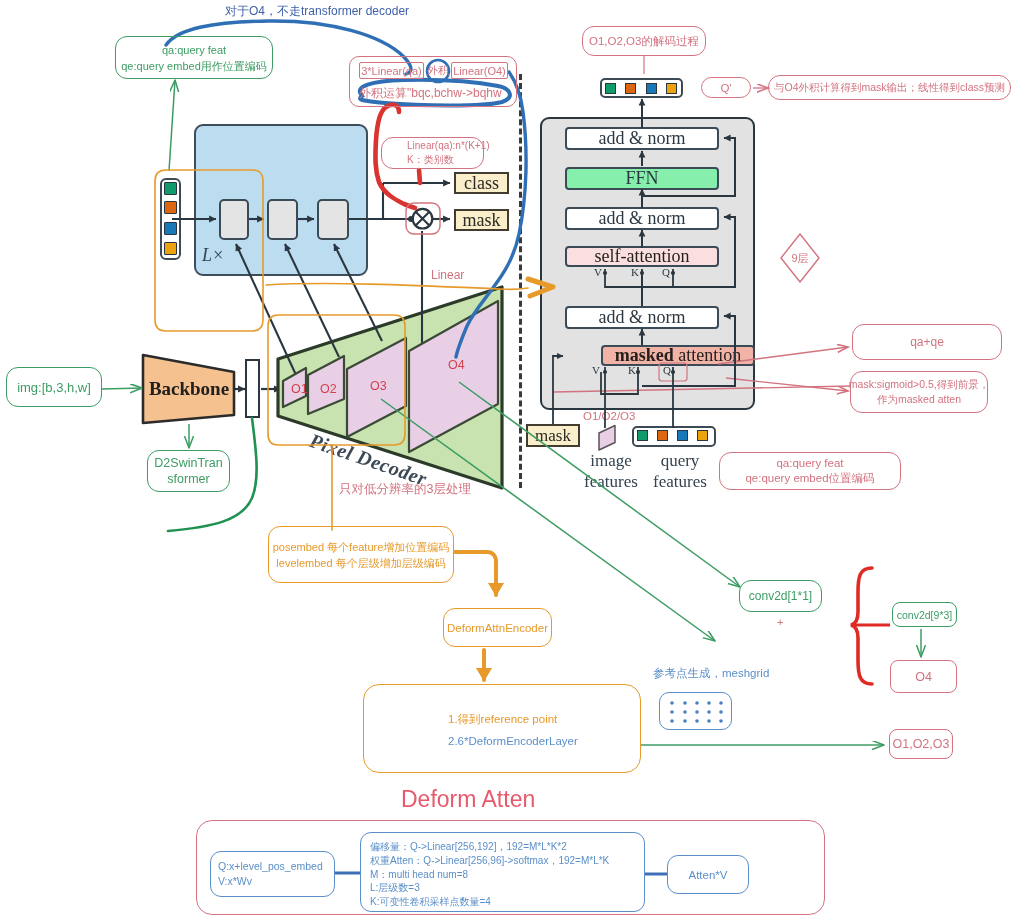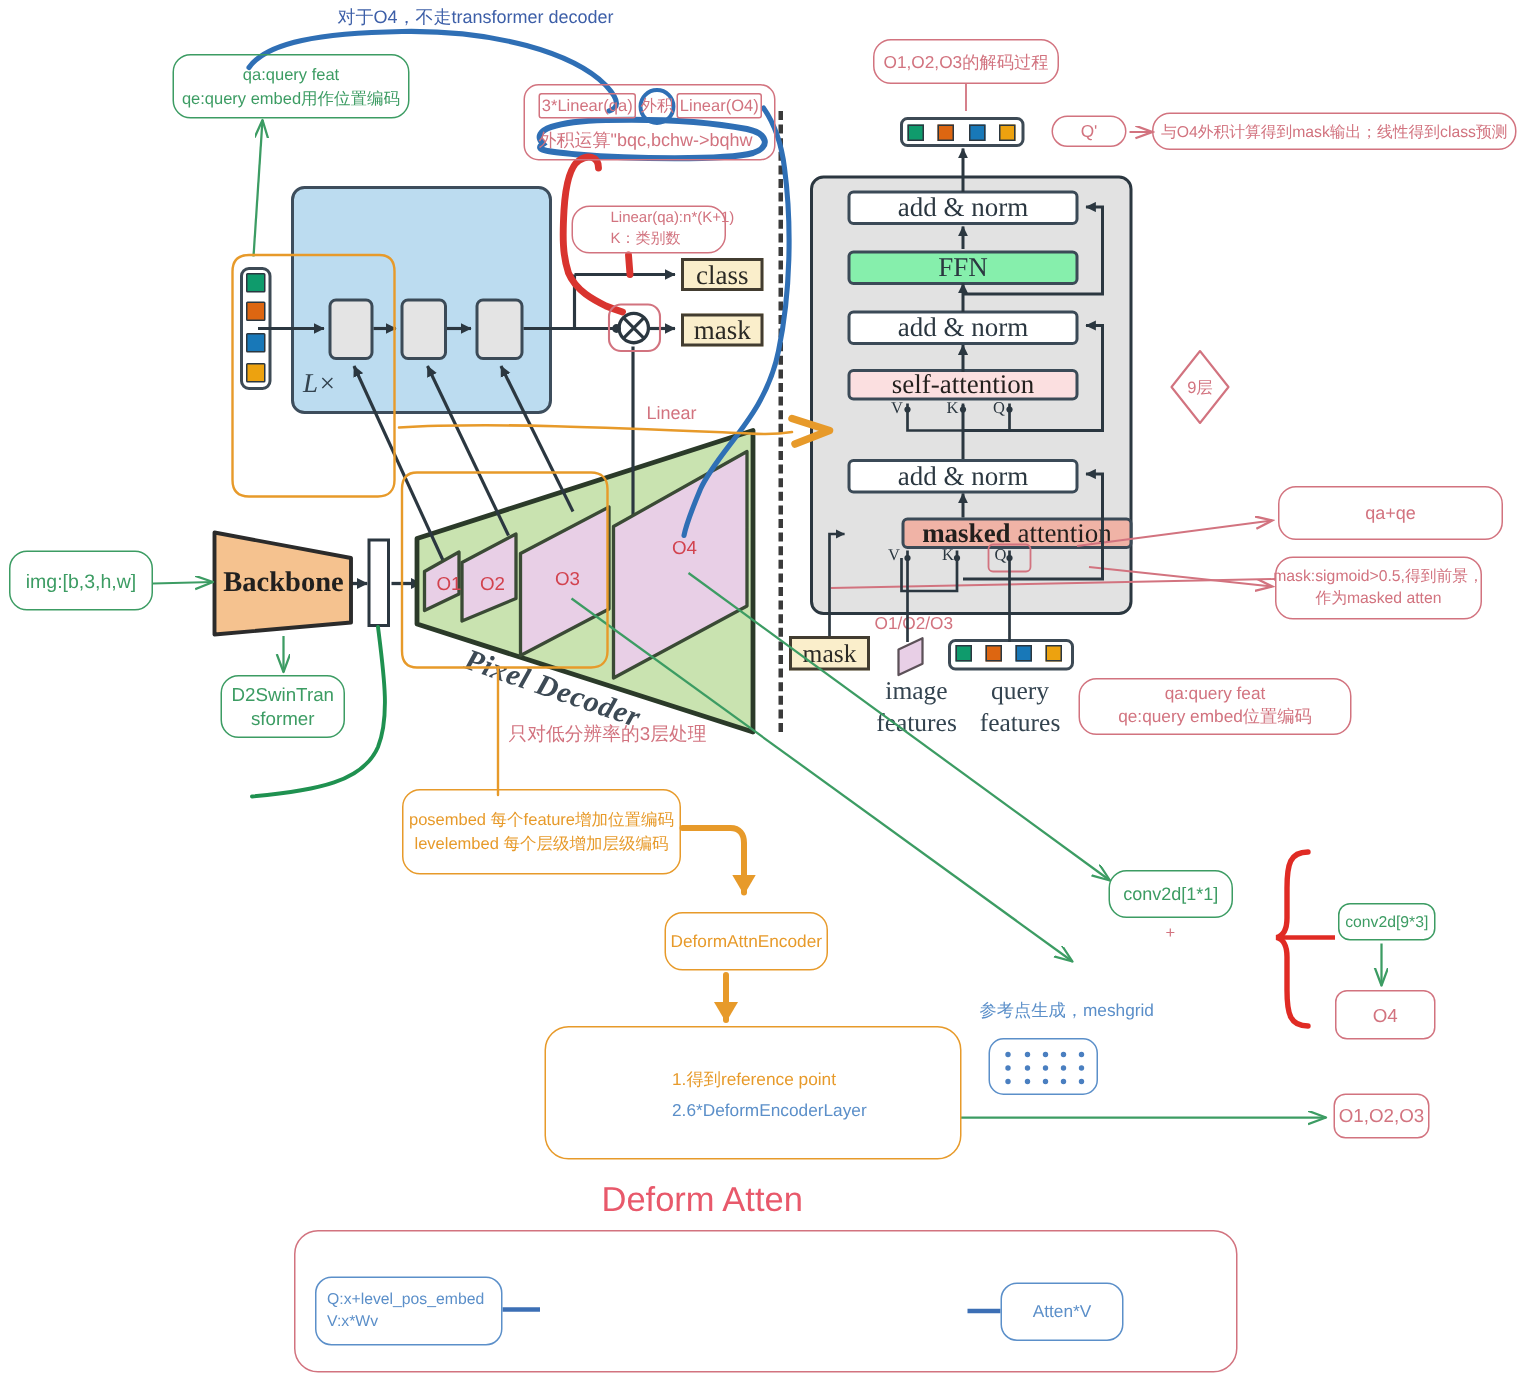--- a/index.html
+++ b/index.html
@@ -310,20 +310,25 @@
 <div class="abs" style="left:777px;top:616px;font-size:11px;color:#d2737f;">+</div>
 <div class="abs hbox grn ctrtxt" style="left:892px;top:602px;width:65px;height:25px;font-size:10.5px;white-space:nowrap;border-radius:8px;">conv2d[9*3]</div>
 <div class="abs hbox red ctrtxt" style="left:890px;top:660px;width:67px;height:33px;font-size:12.5px;border-radius:8px;">O4</div>
 <div class="abs hbox red ctrtxt" style="left:889px;top:729px;width:64px;height:30px;font-size:12.5px;border-radius:8px;">O1,O2,O3</div>
 
 <div class="abs" style="left:401px;top:786px;font-size:23px;color:#e8596b;">Deform Atten</div>
 
 <div class="abs" style="left:196px;top:820px;width:629px;height:95px;border:1.3px solid #d2737f;border-radius:16px;"></div>
 <div class="abs blu ctrtxt pre" style="left:210px;top:851px;width:125px;height:46px;font-size:10.5px;line-height:15px;border-radius:11px;text-align:left;justify-content:flex-start;padding-left:7px;white-space:pre;">Q:x+level_pos_embed
 V:x*Wv</div>
+<div class="abs blu pre" style="left:360px;top:832px;width:285px;height:80px;font-size:10px;line-height:13.8px;border-radius:11px;padding:7px 0 0 9px;">偏移量：Q-&gt;Linear[256,192]，192=M*L*K*2
+权重Atten：Q-&gt;Linear[256,96]-&gt;softmax，192=M*L*K
+M：multi head num=8
+L:层级数=3
+K:可变性卷积采样点数量=4</div>
 <div class="abs blu ctrtxt" style="left:667px;top:855px;width:82px;height:39px;font-size:11.5px;border-radius:11px;">Atten*V</div>
 
 <svg class="lyr" id="svg-front" viewBox="0 0 1018 920">
   <defs>
     <marker id="arf" markerWidth="3.6" markerHeight="3.6" refX="3.3" refY="1.8" orient="auto" markerUnits="strokeWidth">
       <path d="M0,0.1 L3.5,1.8 L0,3.5 Z" fill="#2b3740"></path>
     </marker>
     <marker id="arfd" markerWidth="3.4" markerHeight="3.4" refX="1.7" refY="1.7" orient="auto" markerUnits="strokeWidth">
       <circle cx="1.7" cy="1.7" r="1.15" fill="#2b3740"></circle>
     </marker>

